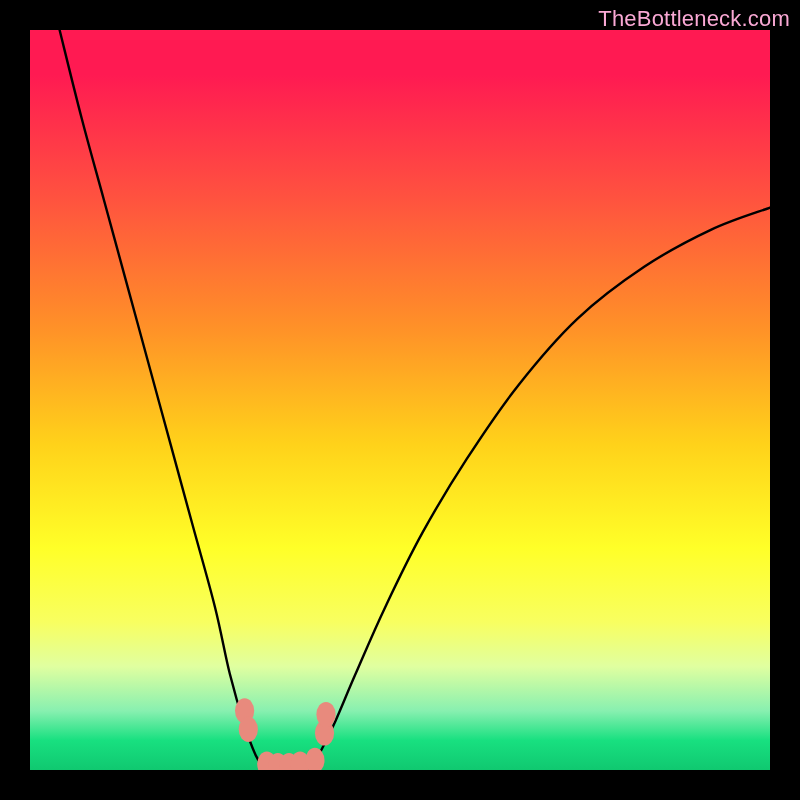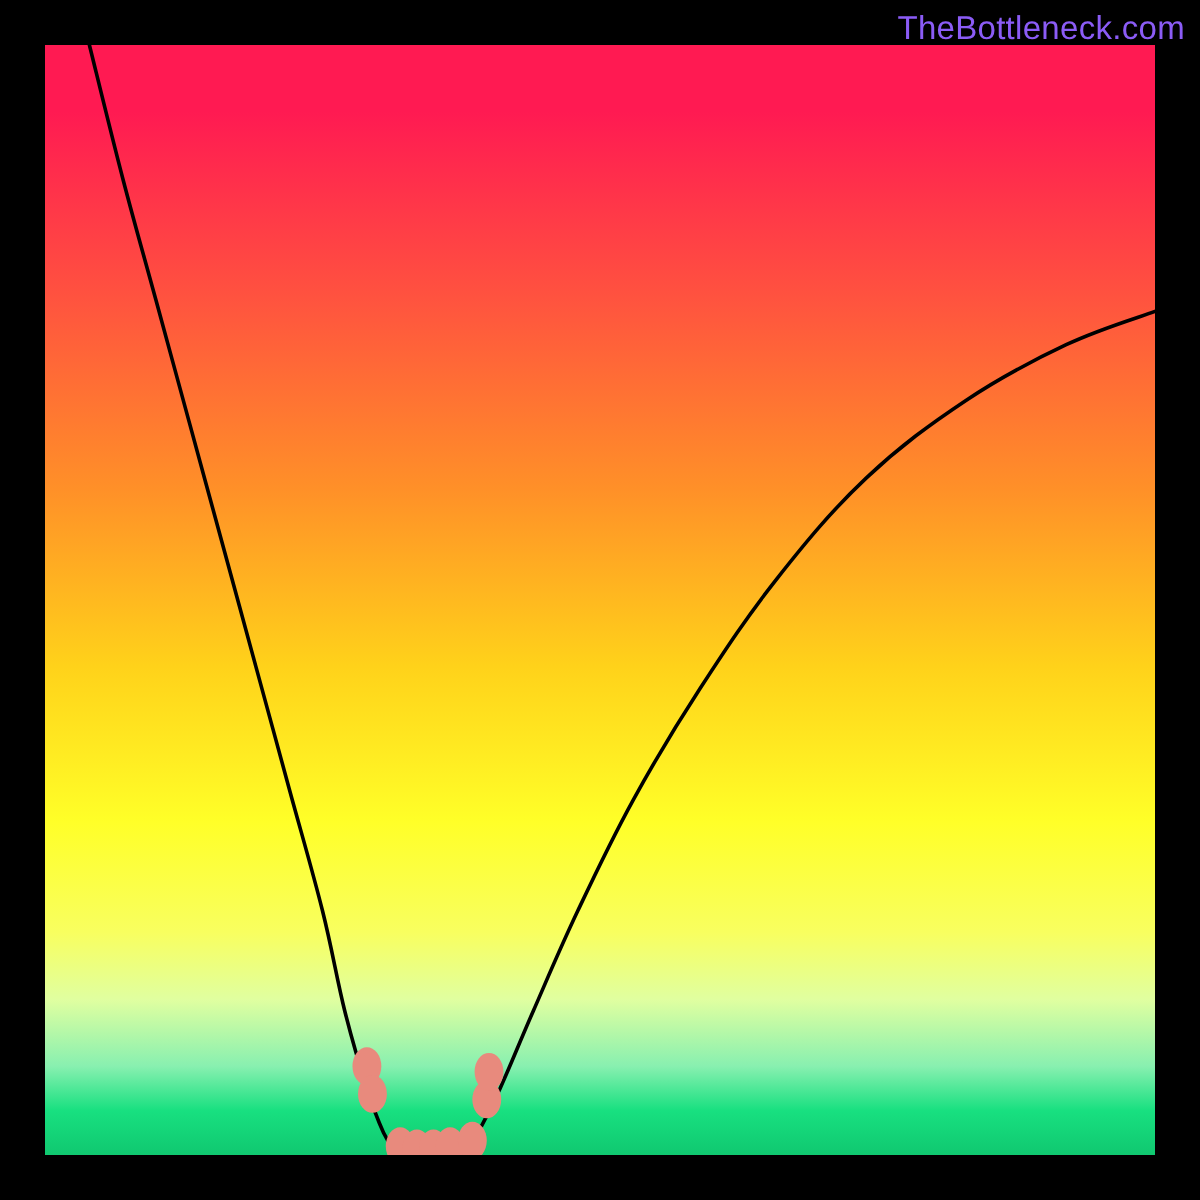--- a/index.html
+++ b/index.html
@@ -37,21 +37,21 @@
       #e0ffa0 86%,
       #88f0b0 92%,
       #18e080 96%,
       #10c870 100%
     );
   }
   .watermark {
     position: absolute;
     top: 6px;
     right: 10px;
-    color: #8b5cf6;
+    color: #f9a8d4;
     font-size: 22px;
     letter-spacing: 0.2px;
     font-weight: 500;
   }
   svg.curves {
     position: absolute;
     left: 0;
     top: 0;
     width: 740px;
     height: 740px;

